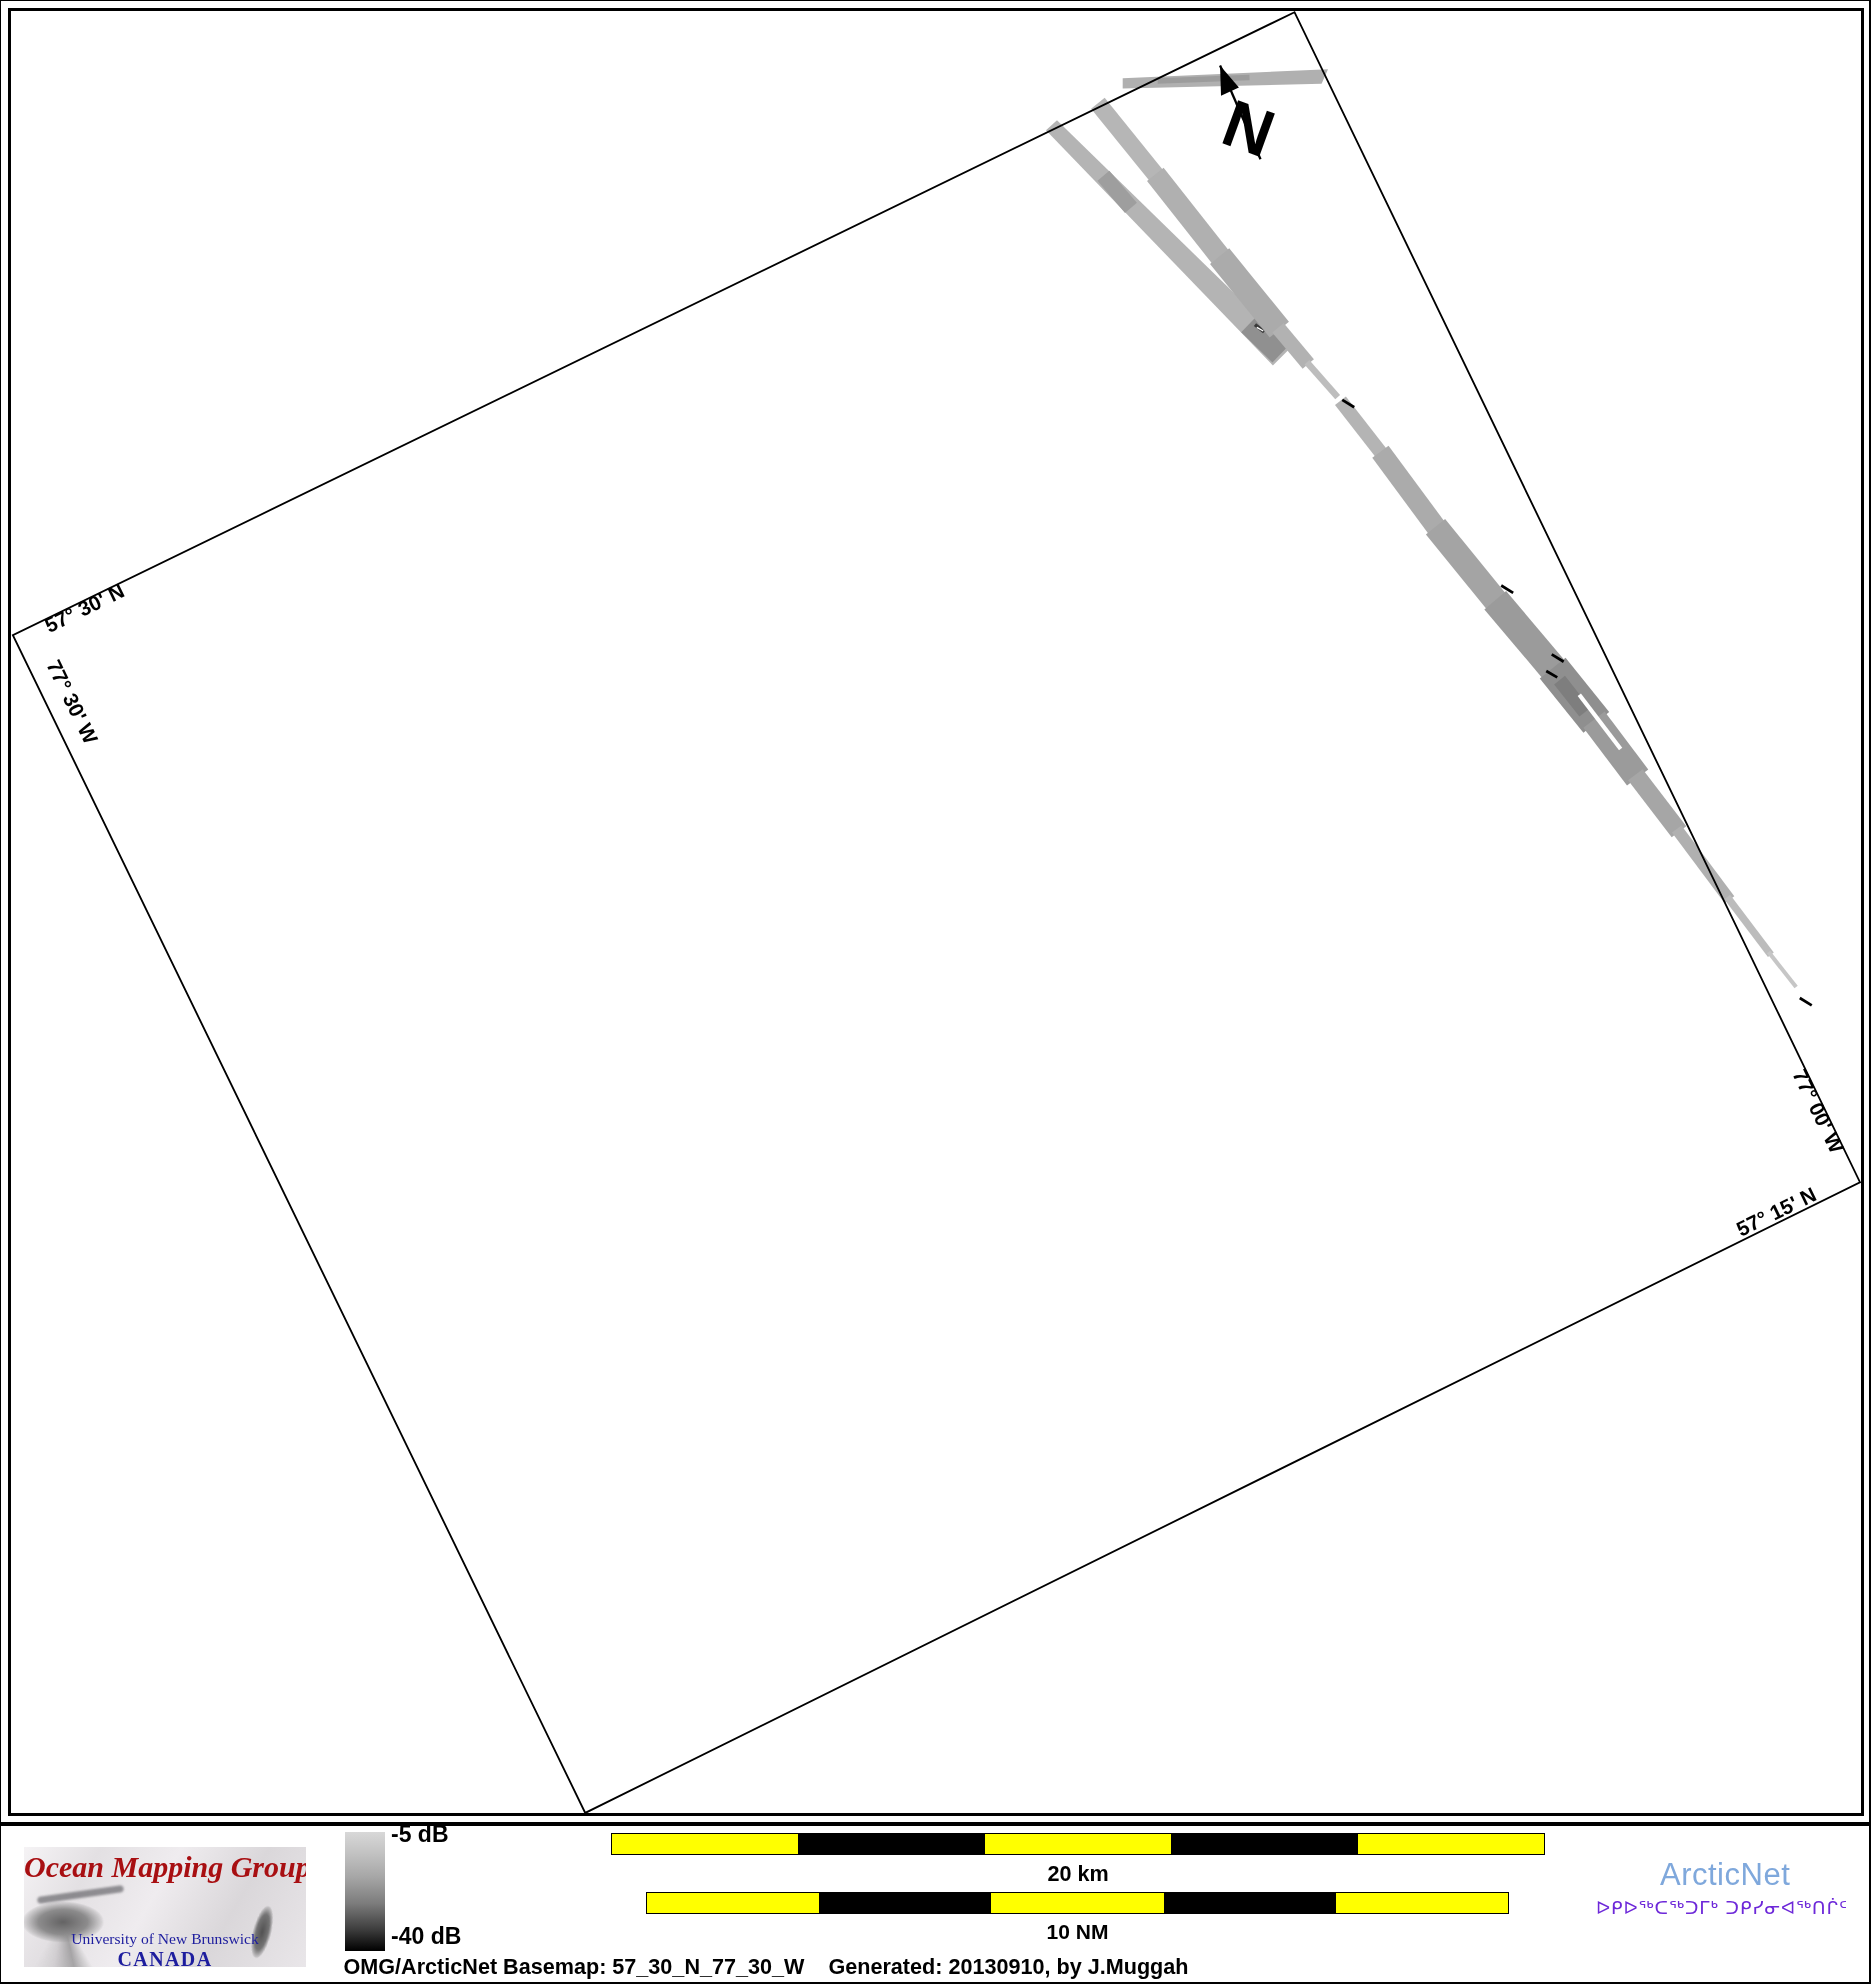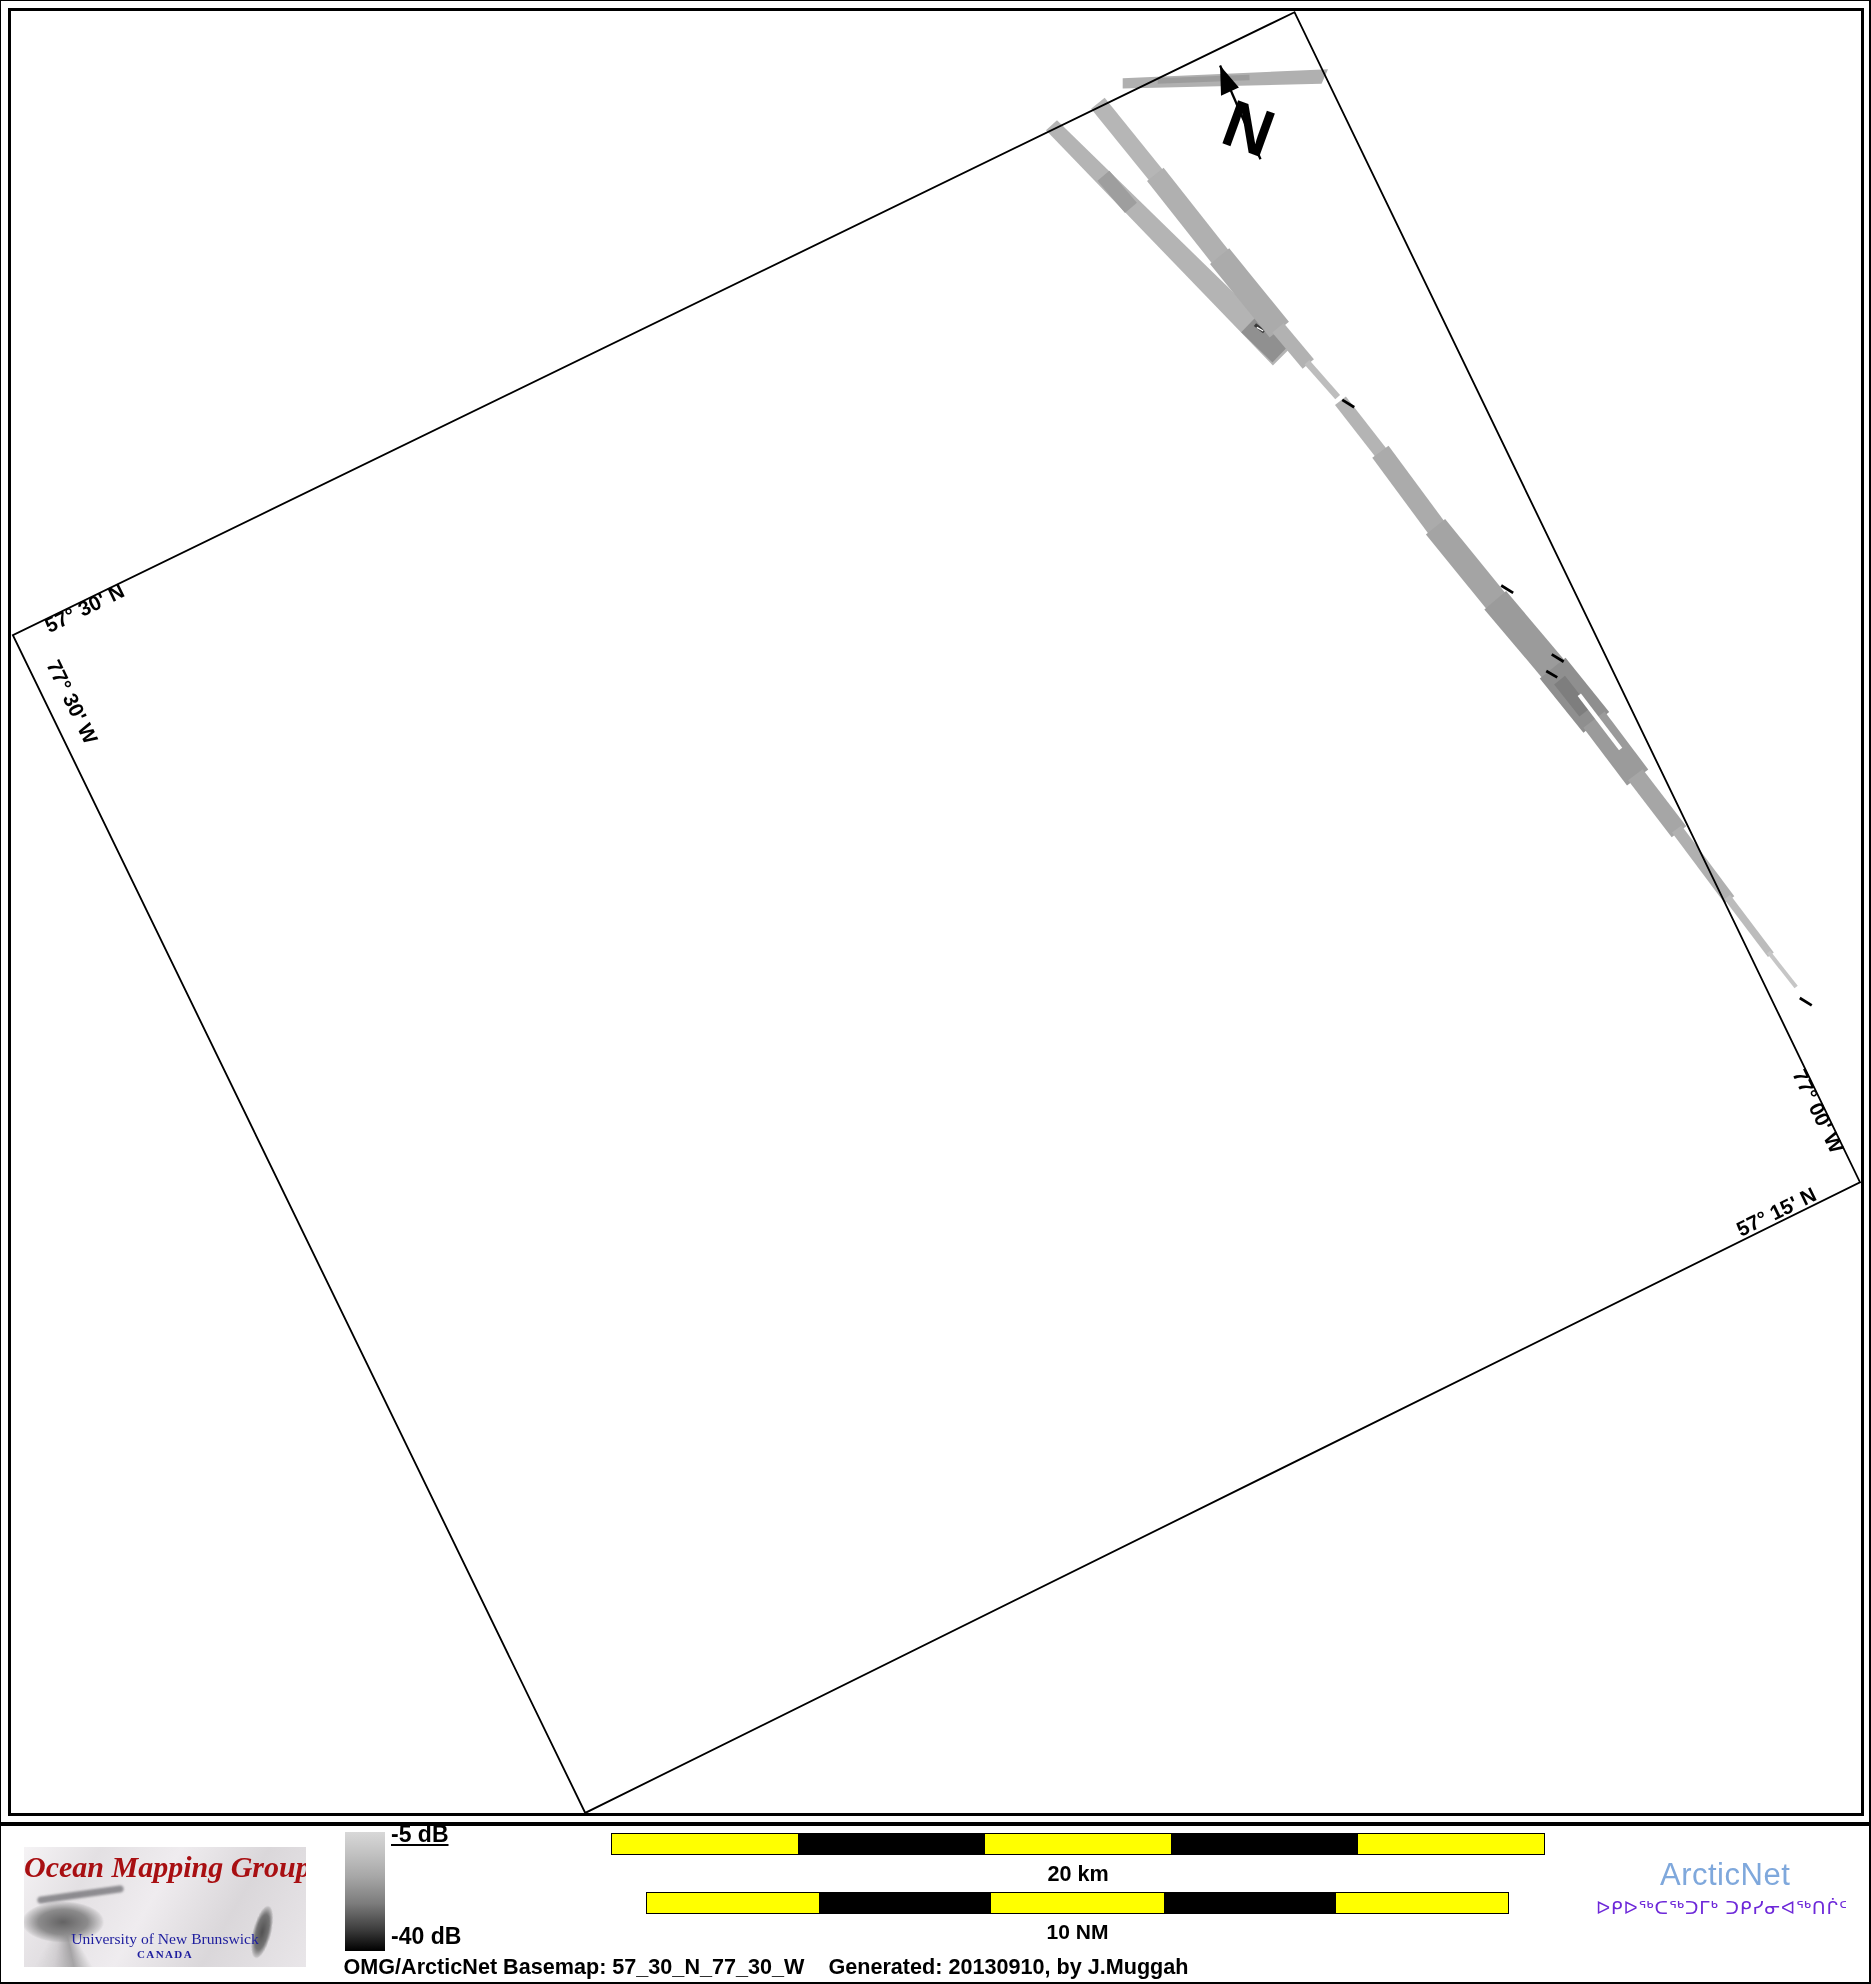--- a/index.html
+++ b/index.html
@@ -33,26 +33,26 @@
     border-radius:3.7px;transform:rotate(-8deg);filter:blur(0.9px);}
   .omg-wreck{position:absolute;left:226px;top:51px;width:24px;height:69px;opacity:.8;
     background:radial-gradient(ellipse 11px 33px at 12px 34px,#2f2f2f 0%,#5a5a5a 55%,rgba(110,110,110,.3) 78%,transparent 82%);
     transform:rotate(14deg);filter:blur(0.5px);}
   .omg-title{position:absolute;left:0;top:2.8px;width:100%;text-align:center;
     font-family:"Liberation Serif",serif;font-style:italic;font-weight:bold;
     font-size:30px;color:#a80f12;letter-spacing:0px;white-space:nowrap;}
   .omg-univ{position:absolute;left:0;top:83px;width:100%;text-align:center;
     font-family:"Liberation Serif",serif;font-weight:normal;font-size:15.6px;color:#1d1d9e;white-space:nowrap;}
   .omg-country{position:absolute;left:0;top:101px;width:100%;text-align:center;
-    font-family:"Liberation Serif",serif;font-weight:bold;font-size:11px;color:#1d1d9e;letter-spacing:1.4px;}
+    font-family:"Liberation Serif",serif;font-weight:bold;font-size:20px;color:#1d1d9e;letter-spacing:1.4px;}
 
   
   .colorbar{position:absolute;left:345px;top:1832px;width:40px;height:119px;z-index:5;
     background:linear-gradient(to bottom,#d8d8d8 0%,#c2c2c2 18%,#a6a6a6 38%,#7c7c7c 60%,#3d3d3d 82%,#000 100%);}
-  .cb-top{left:391px;top:1821px;font-size:23px;text-decoration:underline;}
+  .cb-top{left:391px;top:1821px;font-size:23px;}
   .cb-bottom{left:391px;top:1923px;font-size:23px;}
 
   
   .scalebar{position:absolute;height:22px;box-sizing:border-box;border:1.8px solid #000;display:flex;z-index:5;}
   .scalebar .seg{flex:1 1 0;}
   .seg.y{background:#ffff00;}
   .seg.b{background:#000000;}
   .sb-km{left:611px;top:1833px;width:934px;}
   .sb-nm{left:646px;top:1892px;width:863px;}
   .sb-km-label{left:611px;top:1861px;width:934px;text-align:center;font-size:21.6px;}

